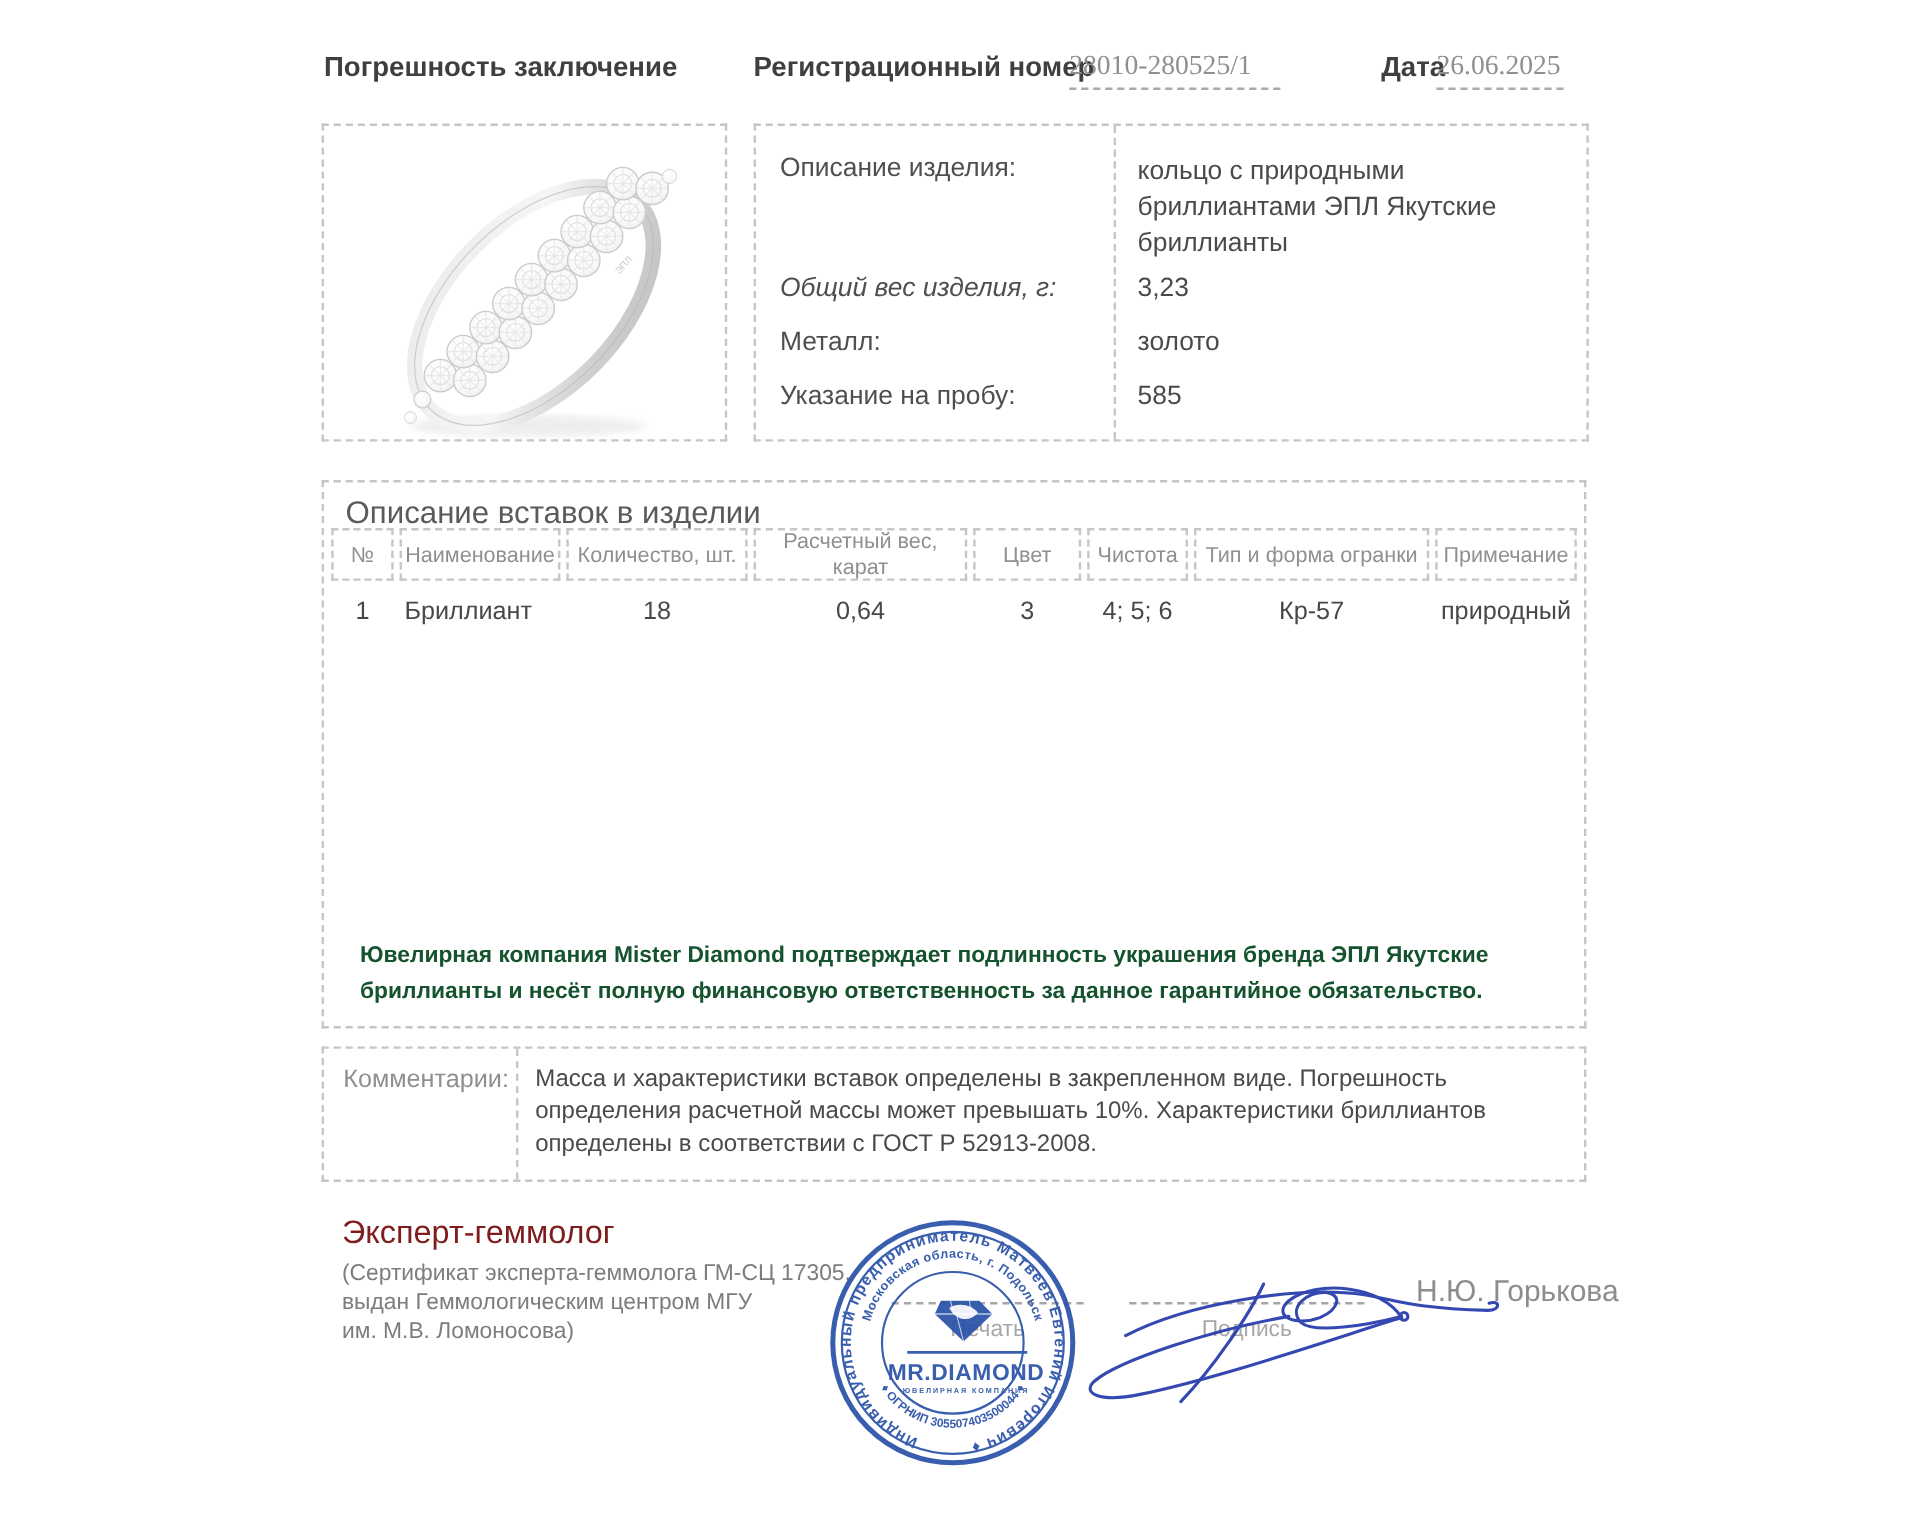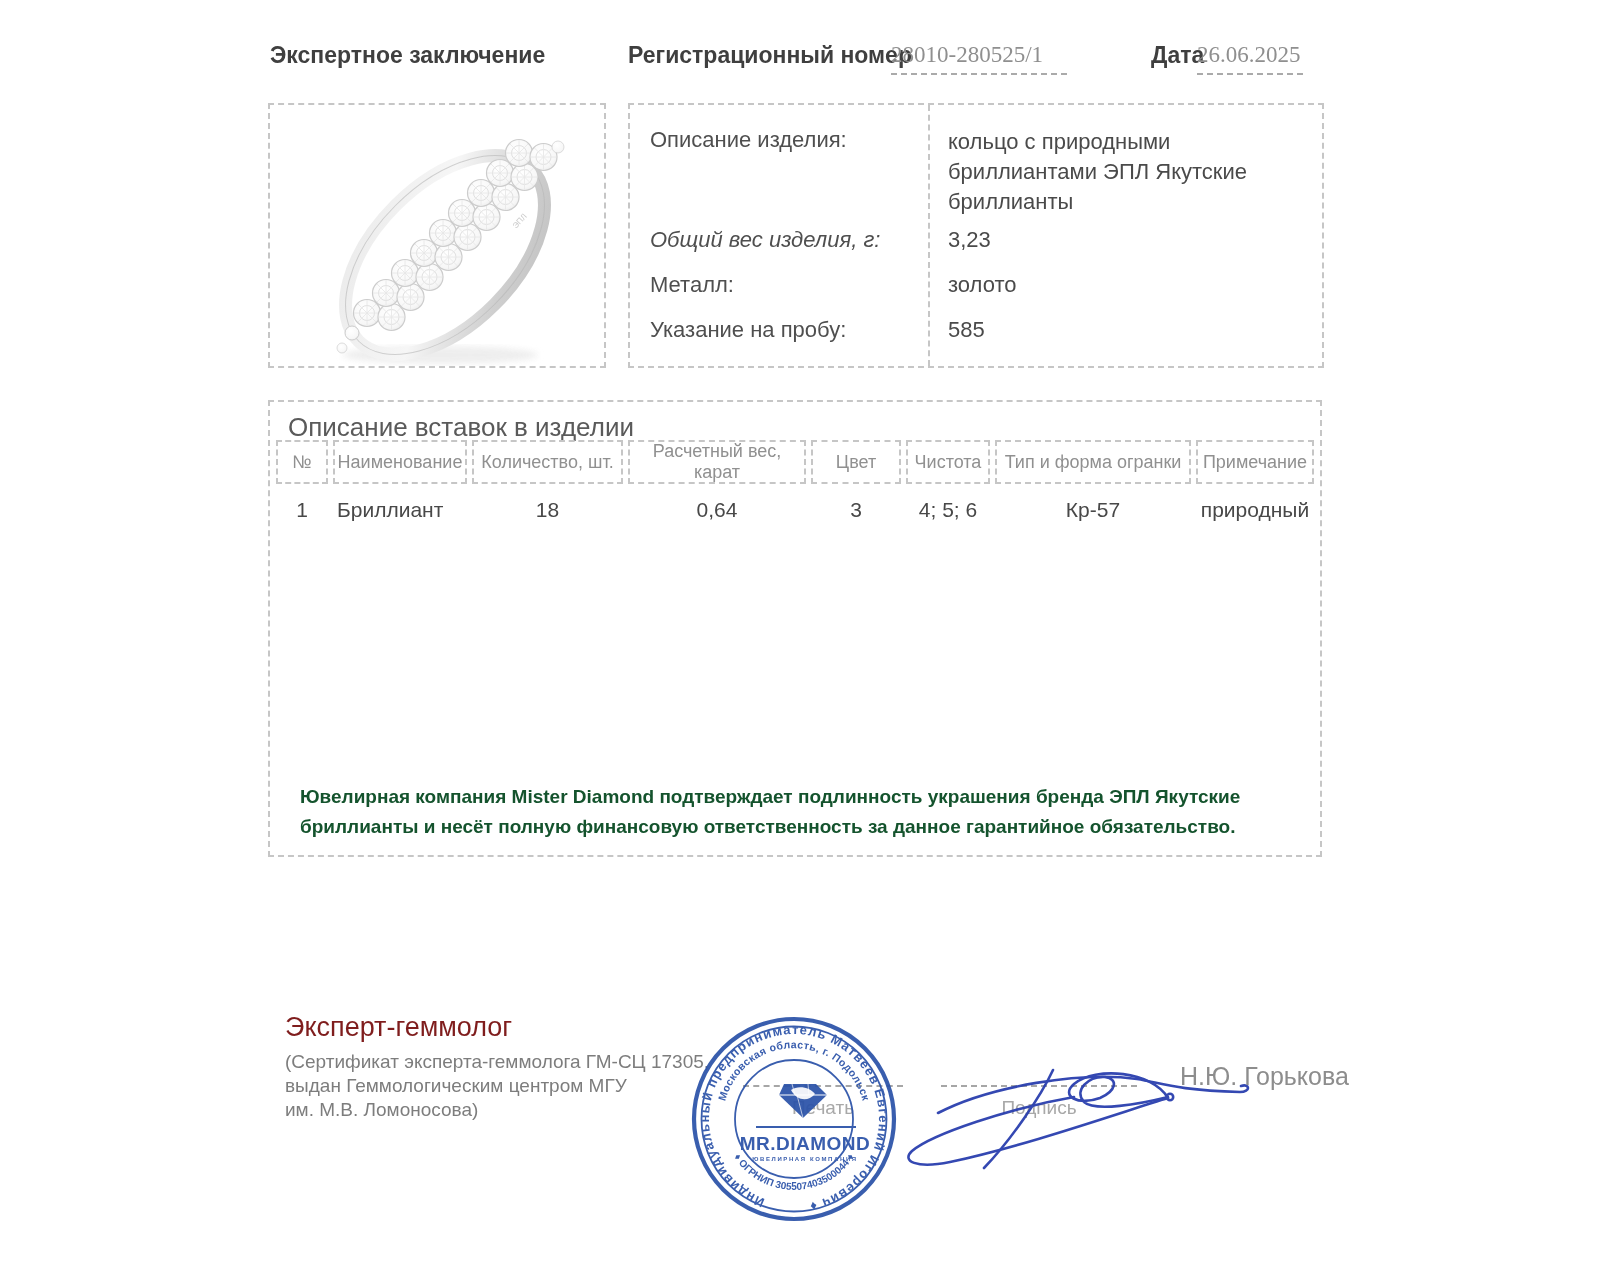--- a/index.html
+++ b/index.html
@@ -39,21 +39,21 @@
   .f-name{font-size:25px;color:#8d8d8d;z-index:4;}
   .stamp{position:absolute;z-index:2;}
   .signature{position:absolute;z-index:3;}
   svg text{font-family:"Liberation Sans","DejaVu Sans",sans-serif;}
 </style>
 </head>
 <body>
 
 <div class="page">
 
-  <div class="abs h-bold" style="left:270px;top:42px;">Экспертное заключение</div>
+  <div class="abs h-bold" style="left:270px;top:42px;">Погрешность заключение</div>
   <div class="abs h-bold" style="left:628px;top:42px;">Регистрационный номер</div>
   <div class="abs h-val" style="left:891px;top:42px;width:176px;">28010-280525/1</div>
   <div class="abs h-bold" style="left:1151px;top:42px;text-align:center;">Дата</div>
   <div class="abs h-val" style="left:1197px;top:42px;width:106px;">26.06.2025</div>
 
   <div class="dbox" style="left:268px;top:103px;width:338px;height:265px;">
     <svg width="334" height="261" viewBox="0 0 334 261">
       <defs>
         <linearGradient id="band" x1="0" y1="0" x2="1" y2="1">
           <stop offset="0" stop-color="#e9e9e9"></stop>
@@ -133,20 +133,25 @@
       <div class="t-val">18</div>
       <div class="t-val">0,64</div>
       <div class="t-val">3</div>
       <div class="t-val">4; 5; 6</div>
       <div class="t-val">Кр-57</div>
       <div class="t-val">природный</div>
     </div>
     <div class="statement">Ювелирная компания Mister Diamond подтверждает подлинность украшения бренда ЭПЛ Якутские бриллианты и несёт полную финансовую ответственность за данное гарантийное обязательство.</div>
   </div>
 
+  <div class="dbox" style="left:268px;top:872px;width:1054px;height:113px;">
+    <div class="vdiv" style="left:160px;"></div>
+    <div class="c-label">Комментарии:</div>
+    <div class="c-text">Масса и характеристики вставок определены в закрепленном виде. Погрешность определения расчетной массы может превышать 10%. Характеристики бриллиантов определены в соответствии с ГОСТ Р 52913-2008.</div>
+  </div>
 
   <div class="abs f-title" style="left:285px;top:1012px;">Эксперт-геммолог</div>
   <div class="abs f-cert" style="left:285px;top:1050px;">
     <span>(Сертификат эксперта-геммолога ГМ-СЦ 17305,</span>
     <span>выдан Геммологическим центром МГУ</span>
     <span>им. М.В. Ломоносова)</span>
   </div>
 
   <div class="sig-line" style="left:743px;top:1085px;width:160px;"></div>
   <div class="sig-cap" style="left:743px;top:1097px;width:160px;">Печать</div>

